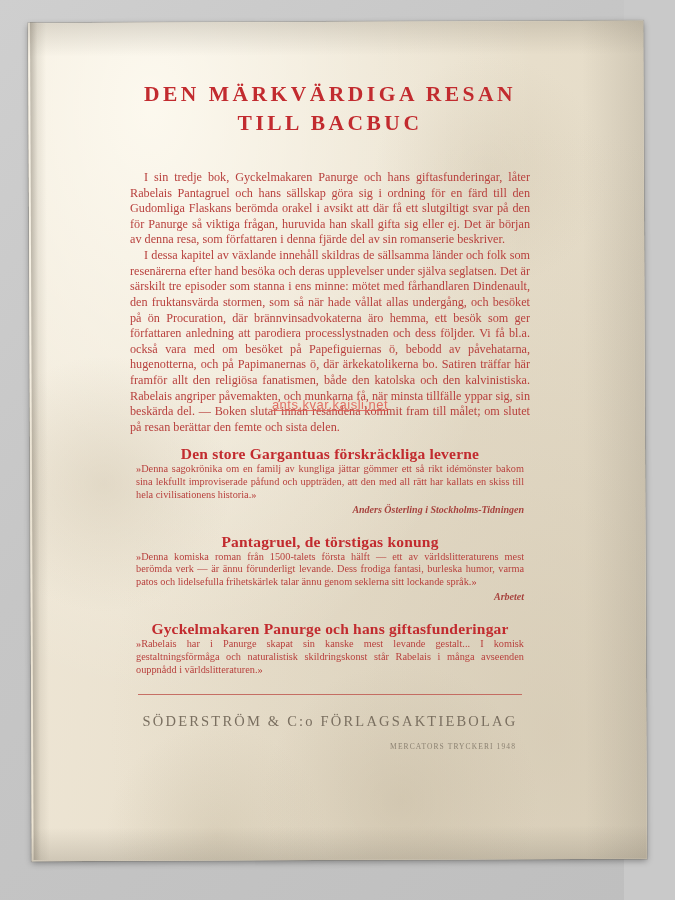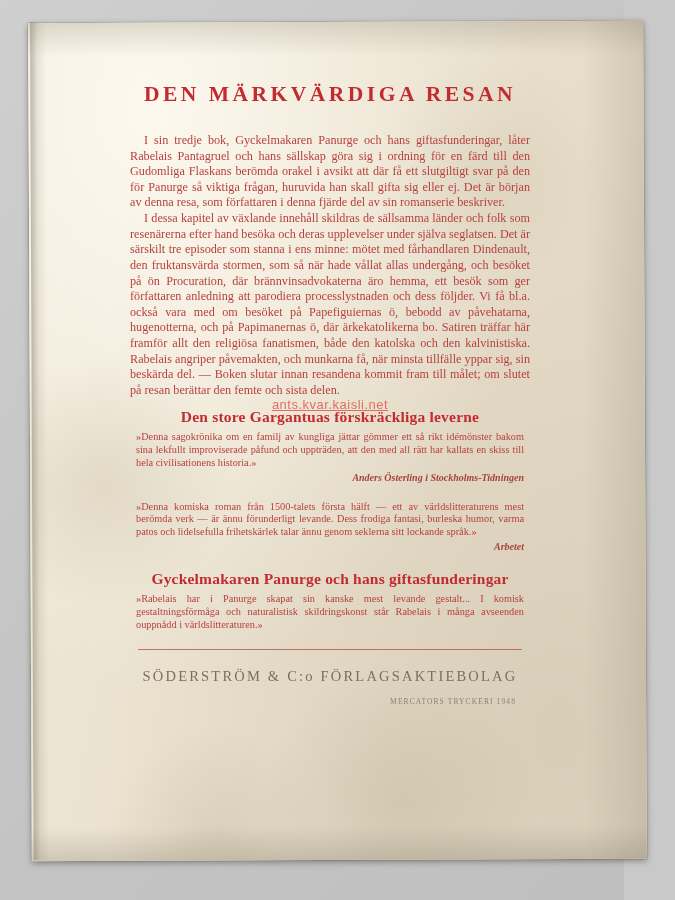--- a/index.html
+++ b/index.html
@@ -88,21 +88,21 @@
     letter-spacing: 3.5px;
     font-size: 21.5px;
     line-height: 1.35;
   }
   .title .l2 {
     display: block;
     letter-spacing: 3.5px;
   }
 
   .body-text {
-    margin-top: 24px;
+    margin-top: 32px;
     color: #b8403d;
     font-size: 12.2px;
     line-height: 1.28;
     text-align: justify;
   }
   .body-text p {
     margin: 0;
     text-indent: 14px;
   }
 
@@ -134,21 +134,20 @@
     text-align: center;
   }
   .book + .book { margin-top: 18px; }
   .book-title {
     font-weight: bold;
     font-size: 15.5px;
     color: #c22b2f;
     letter-spacing: 0.2px;
   }
   .book-blurb {
-    margin-top: 5px;
     font-size: 10.3px;
     line-height: 1.24;
     color: #b8403d;
     text-align: justify;
     padding: 0 6px;
   }
   .book-source {
     margin-top: 2px;
     font-size: 10px;
     font-style: italic;
@@ -190,35 +189,37 @@
 <div id="page">
 
   <div id="cover"></div>
   <div id="spine"></div>
   <div id="edge-shade"></div>
 
   <div id="content">
 
     <div class="title">
       <span>DEN MÄRKVÄRDIGA RESAN</span>
+      <span class="l2">TILL BACBUC</span>
     </div>
 
     <div class="body-text">
       <p>I sin tredje bok, Gyckelmakaren Panurge och hans giftasfunderingar, låter Rabelais Pantagruel och hans sällskap göra sig i ordning för en färd till den Gudomliga Flaskans berömda orakel i avsikt att där få ett slutgiltigt svar på den för Panurge så viktiga frågan, huruvida han skall gifta sig eller ej. Det är början av denna resa, som författaren i denna fjärde del av sin romanserie beskriver.</p>
       <p>I dessa kapitel av växlande innehåll skildras de sällsamma länder och folk som resenärerna efter hand besöka och deras upplevelser under själva seglatsen. Det är särskilt tre episoder som stanna i ens minne: mötet med fårhandlaren Dindenault, den fruktansvärda stormen, som så när hade vållat allas undergång, och besöket på ön Procuration, där brännvinsadvokaterna äro hemma, ett besök som ger författaren anledning att parodiera processlystnaden och dess följder. Vi få bl.a. också vara med om besöket på Papefiguiernas ö, bebodd av påvehatarna, hugenotterna, och på Papimanernas ö, där ärkekatolikerna bo. Satiren träffar här framför allt den religiösa fanatismen, både den katolska och den kalvinistiska. Rabelais angriper påvemakten, och munkarna få, när minsta tillfälle yppar sig, sin beskärda del. — Boken slutar innan resandena kommit fram till målet; om slutet på resan berättar den femte och sista delen.</p>
     </div>
 
 
     <div class="book">
       <div class="book-title">Den store Gargantuas förskräckliga leverne</div>
       <div class="book-blurb">»Denna sagokrönika om en familj av kungliga jättar gömmer ett så rikt idémönster bakom sina lekfullt improviserade påfund och uppträden, att den med all rätt har kallats en skiss till hela civilisationens historia.»</div>
       <div class="book-source">Anders Österling i Stockholms-Tidningen</div>
     </div>
 
     <div class="book">
+      <div class="book-title">Pantagruel, de törstigas konung</div>
       <div class="book-blurb">»Denna komiska roman från 1500-talets första hälft — ett av världslitteraturens mest berömda verk — är ännu förunderligt levande. Dess frodiga fantasi, burleska humor, varma patos och lidelsefulla frihetskärlek talar ännu genom seklerna sitt lockande språk.»</div>
       <div class="book-source">Arbetet</div>
     </div>
 
     <div class="book">
       <div class="book-title">Gyckelmakaren Panurge och hans giftasfunderingar</div>
       <div class="book-blurb">»Rabelais har i Panurge skapat sin kanske mest levande gestalt... I komisk gestaltningsförmåga och naturalistisk skildringskonst står Rabelais i många avseenden ouppnådd i världslitteraturen.»</div>
     </div>
 
     <div class="rule"></div>

